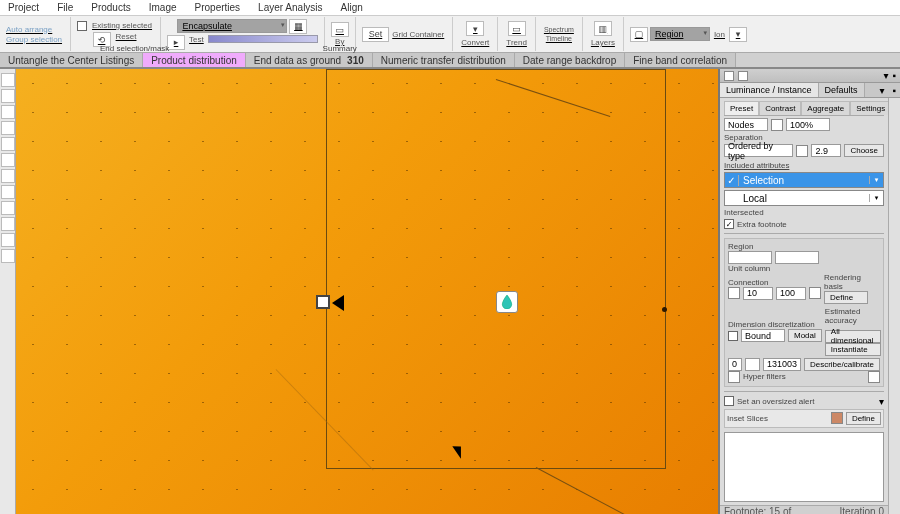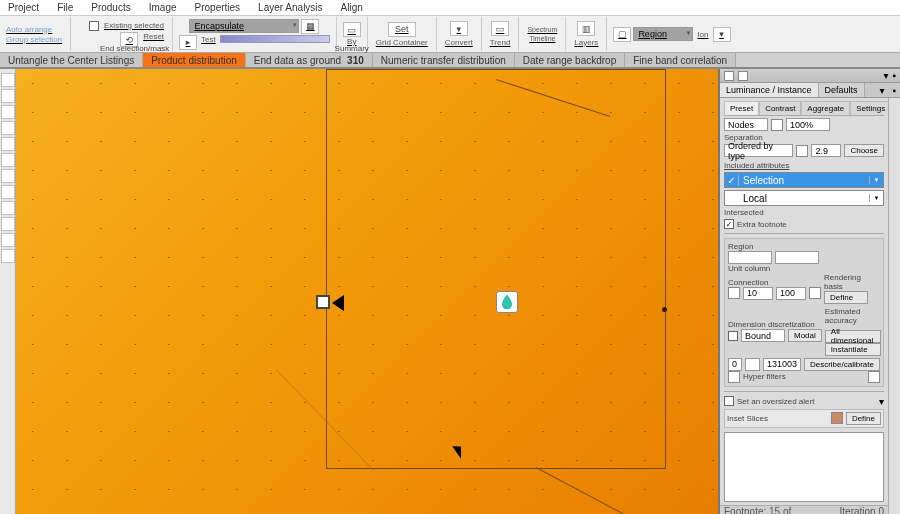--- a/index.html
+++ b/index.html
@@ -16,21 +16,21 @@
   .tb-btn.small { width: 18px; padding: 0; justify-content: center; }
   .tb-group { display: flex; align-items: center; gap: 2px; border-right: 1px solid #ccc; padding-right: 6px; margin-right: 2px; text-decoration: underline; }
   .tb-label { font-size: 8px; color: #555; padding: 0 2px; }
   .tb-dropdown { background: #a3a3a3; border: 1px solid #999; padding: 1px 4px; height: 14px; min-width: 60px; font-size: 9px; position: relative; }
   .tb-dropdown::after { content: "▾"; position: absolute; right: 2px; font-size: 7px; color: #555; }
   .tb-caption { position: absolute; bottom: -1px; font-size: 8px; color: #444; }
   
   
   .tabstrip { height: 16px; background: #d0d0d0; display: flex; align-items: stretch; border-bottom: 2px solid #888; }
   .tab { padding: 2px 8px; border-right: 1px solid #aaa; background: #c8c8c8; font-size: 9px; color: #333; display: flex; align-items: center; }
-  .tab.active { background: #f97316; }
+  .tab.active { background: #f0abfc; }
   .tab .num { margin-left: 6px; font-weight: bold; }
   
   
   .main { display: flex; height: calc(514px - 16px - 36px - 16px); }
   
   
   .lefttools { width: 16px; background: #e8e8e8; border-right: 1px solid #aaa; display: flex; flex-direction: column; gap: 2px; padding-top: 4px; }
   .lefttools .lt { width: 14px; height: 14px; background: #fff; border: 1px solid #bbb; margin-left: 1px; }
   
   
@@ -94,21 +94,21 @@
   <span>Layer Analysis</span>
   <span>Align</span>
 </div>
 
 <div class="toolbar-area">
   <div class="toolbar-row" style="height:36px; position:relative;">
     <div class="tb-group" style="flex-direction:column;align-items:flex-start;gap:1px;height:34px;justify-content:center;">
       <span class="tb-label" style="color:#7aa0c4">Auto arrange</span>
       <span class="tb-label" style="color:#7aa0c4">Group selection</span>
     </div>
-    <div class="tb-group" style="flex-direction:column;gap:1px;height:34px;justify-content:center;align-items:flex-end;margin-left:12px;">
+    <div class="tb-group" style="flex-direction:column;gap:1px;height:34px;justify-content:center;align-items:center;">
       <div class="tb-row" style="display:flex;gap:3px;">
         <span class="checkbox"></span>
         <span class="tb-label">Existing selected</span>
       </div>
       <div class="tb-row" style="display:flex;gap:3px;">
         <span class="tb-btn small">⟲</span>
         <span class="tb-label">Reset</span>
       </div>
       <span class="tb-caption" style="left:100px">End selection/mask</span>
     </div>
@@ -123,21 +123,21 @@
         <div style="width:110px;height:8px;background:linear-gradient(90deg,#88c,#cce);border:1px solid #99a;"></div>
       </div>
     </div>
     <div class="tb-group" style="flex-direction:column;gap:0;height:34px;justify-content:center;align-items:center;">
       <div style="display:flex;gap:1px;">
         <span class="tb-btn small">▭</span>
       </div>
       <span class="tb-label">By</span>
       <span class="tb-caption">Summary</span>
     </div>
-    <div class="tb-group" style="flex-direction:column;gap:1px;height:34px;justify-content:center;">
+    <div class="tb-group" style="gap:1px;height:34px;justify-content:center;">
       <span class="tb-btn">Set</span>
       <span class="tb-label">Grid Container</span>
     </div>
     <div class="tb-group" style="flex-direction:column;height:34px;justify-content:center;align-items:center;">
       <span class="tb-btn small">▾</span>
       <span class="tb-label">Convert</span>
     </div>
     <div class="tb-group" style="flex-direction:column;height:34px;justify-content:center;align-items:center;">
       <span class="tb-btn small">▭</span>
       <span class="tb-label">Trend</span>

